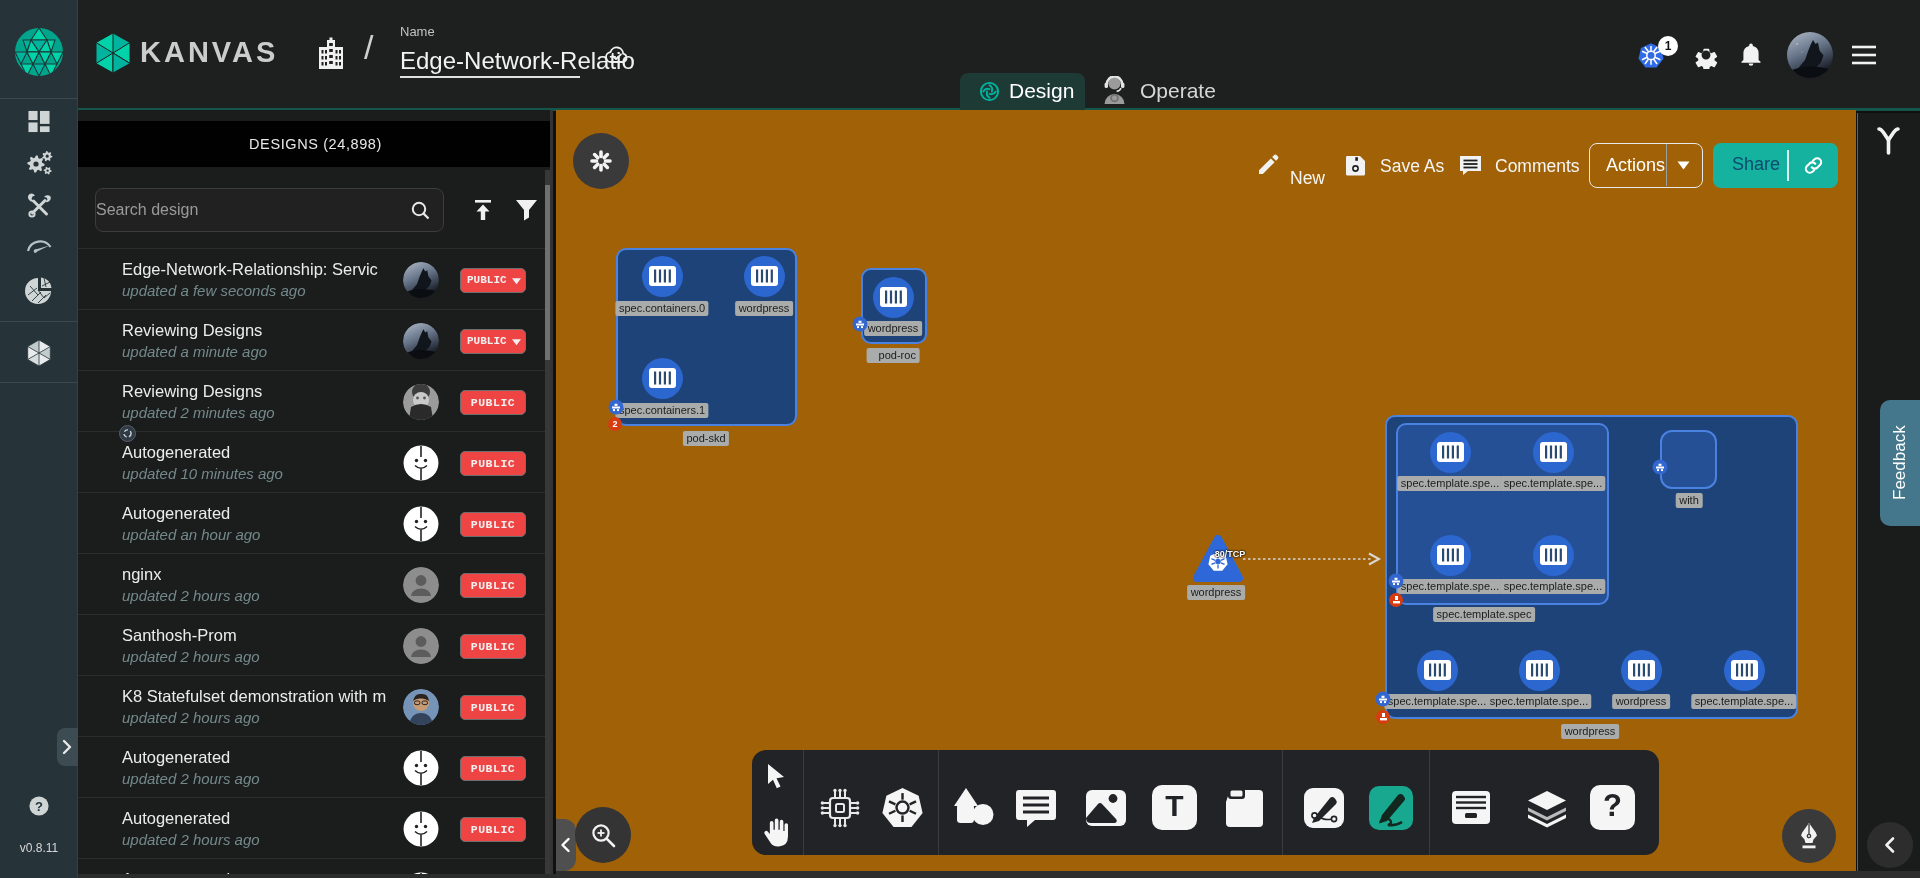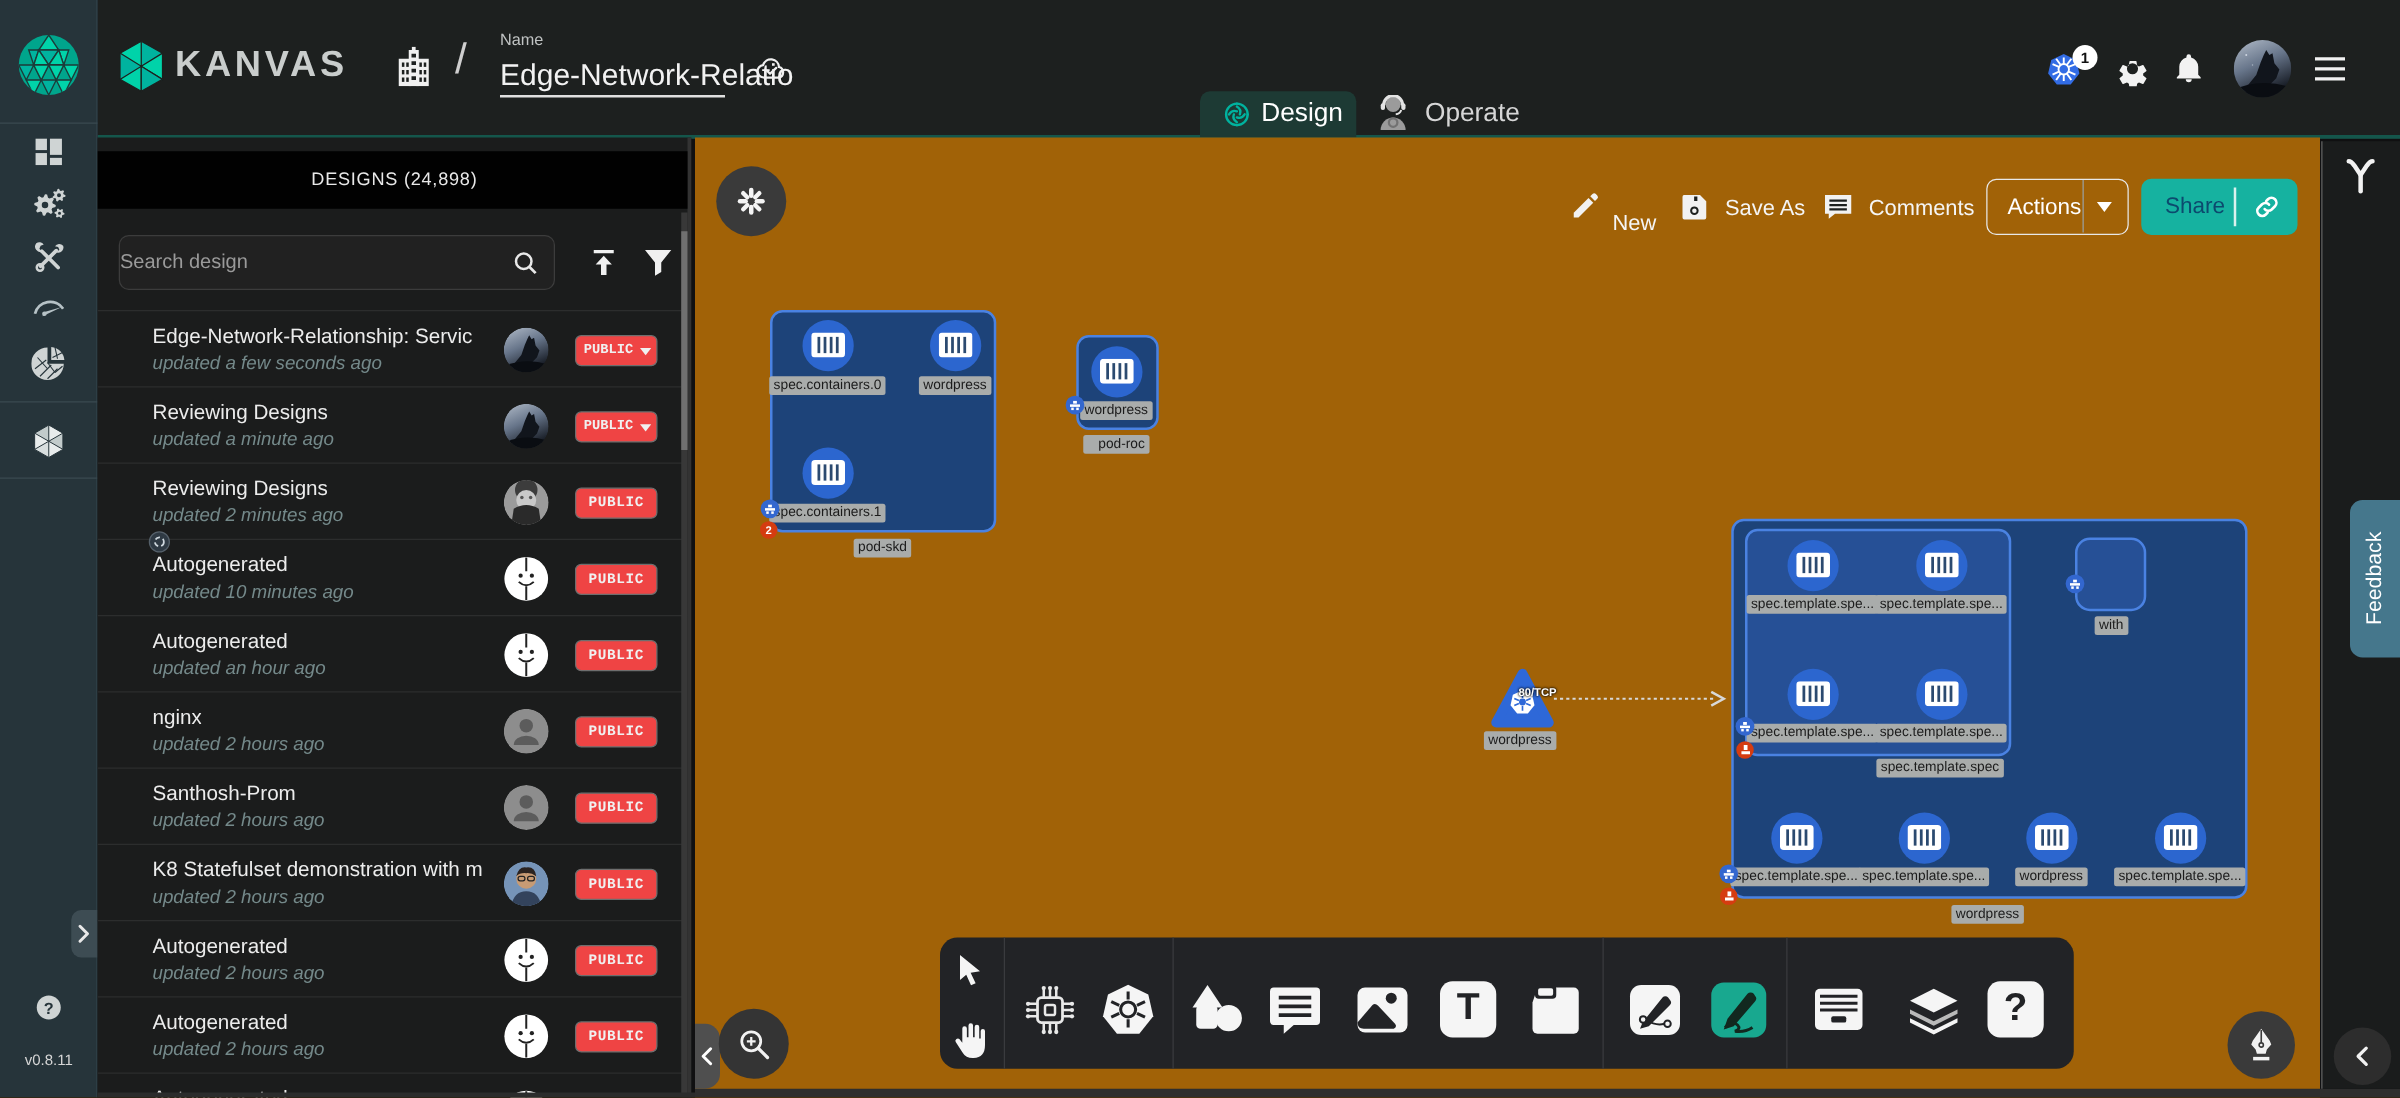--- a/index.html
+++ b/index.html
@@ -625,21 +625,21 @@
           <rect x="9.9" y="3.5" width="2.2" height="13"></rect>
           <rect x="14.8" y="3.5" width="2.2" height="13"></rect>
           <rect x="19.7" y="3.5" width="2.2" height="13"></rect>
         </g>
       </svg>
     </div>
   <div class="klab" style="left:894px; top:366px;">spec.template.spe...</div>
   <div class="klab" style="left:997px; top:366px;">spec.template.spe...</div>
   <div class="klab" style="left:894px; top:469px;">spec.template.spe...</div>
   <div class="klab" style="left:997px; top:469px;">spec.template.spe...</div>
-  <div class="klab" style="left:996px; top:497px;">spec.template.spec</div>
+  <div class="klab" style="left:928px; top:497px;">spec.template.spec</div>
 
   <div class="kbox2" style="left:1104px; top:320px; width:57px; height:59px; border-radius:12px;"></div>
   <div class="klab" style="left:1133px; top:383px;">with</div>
   <div class="badgeb" style="left:1104px; top:357px;">
       <svg style="position:absolute;left:3px;top:3.5px" width="9" height="8" viewBox="0 0 9 8" fill="#fff">
         <rect x="3" y="0" width="3" height="2.4"></rect>
         <rect x="0.5" y="3" width="8" height="2"></rect>
         <rect x="1.5" y="5.6" width="2" height="2"></rect>
         <rect x="5.5" y="5.6" width="2" height="2"></rect>
       </svg>

